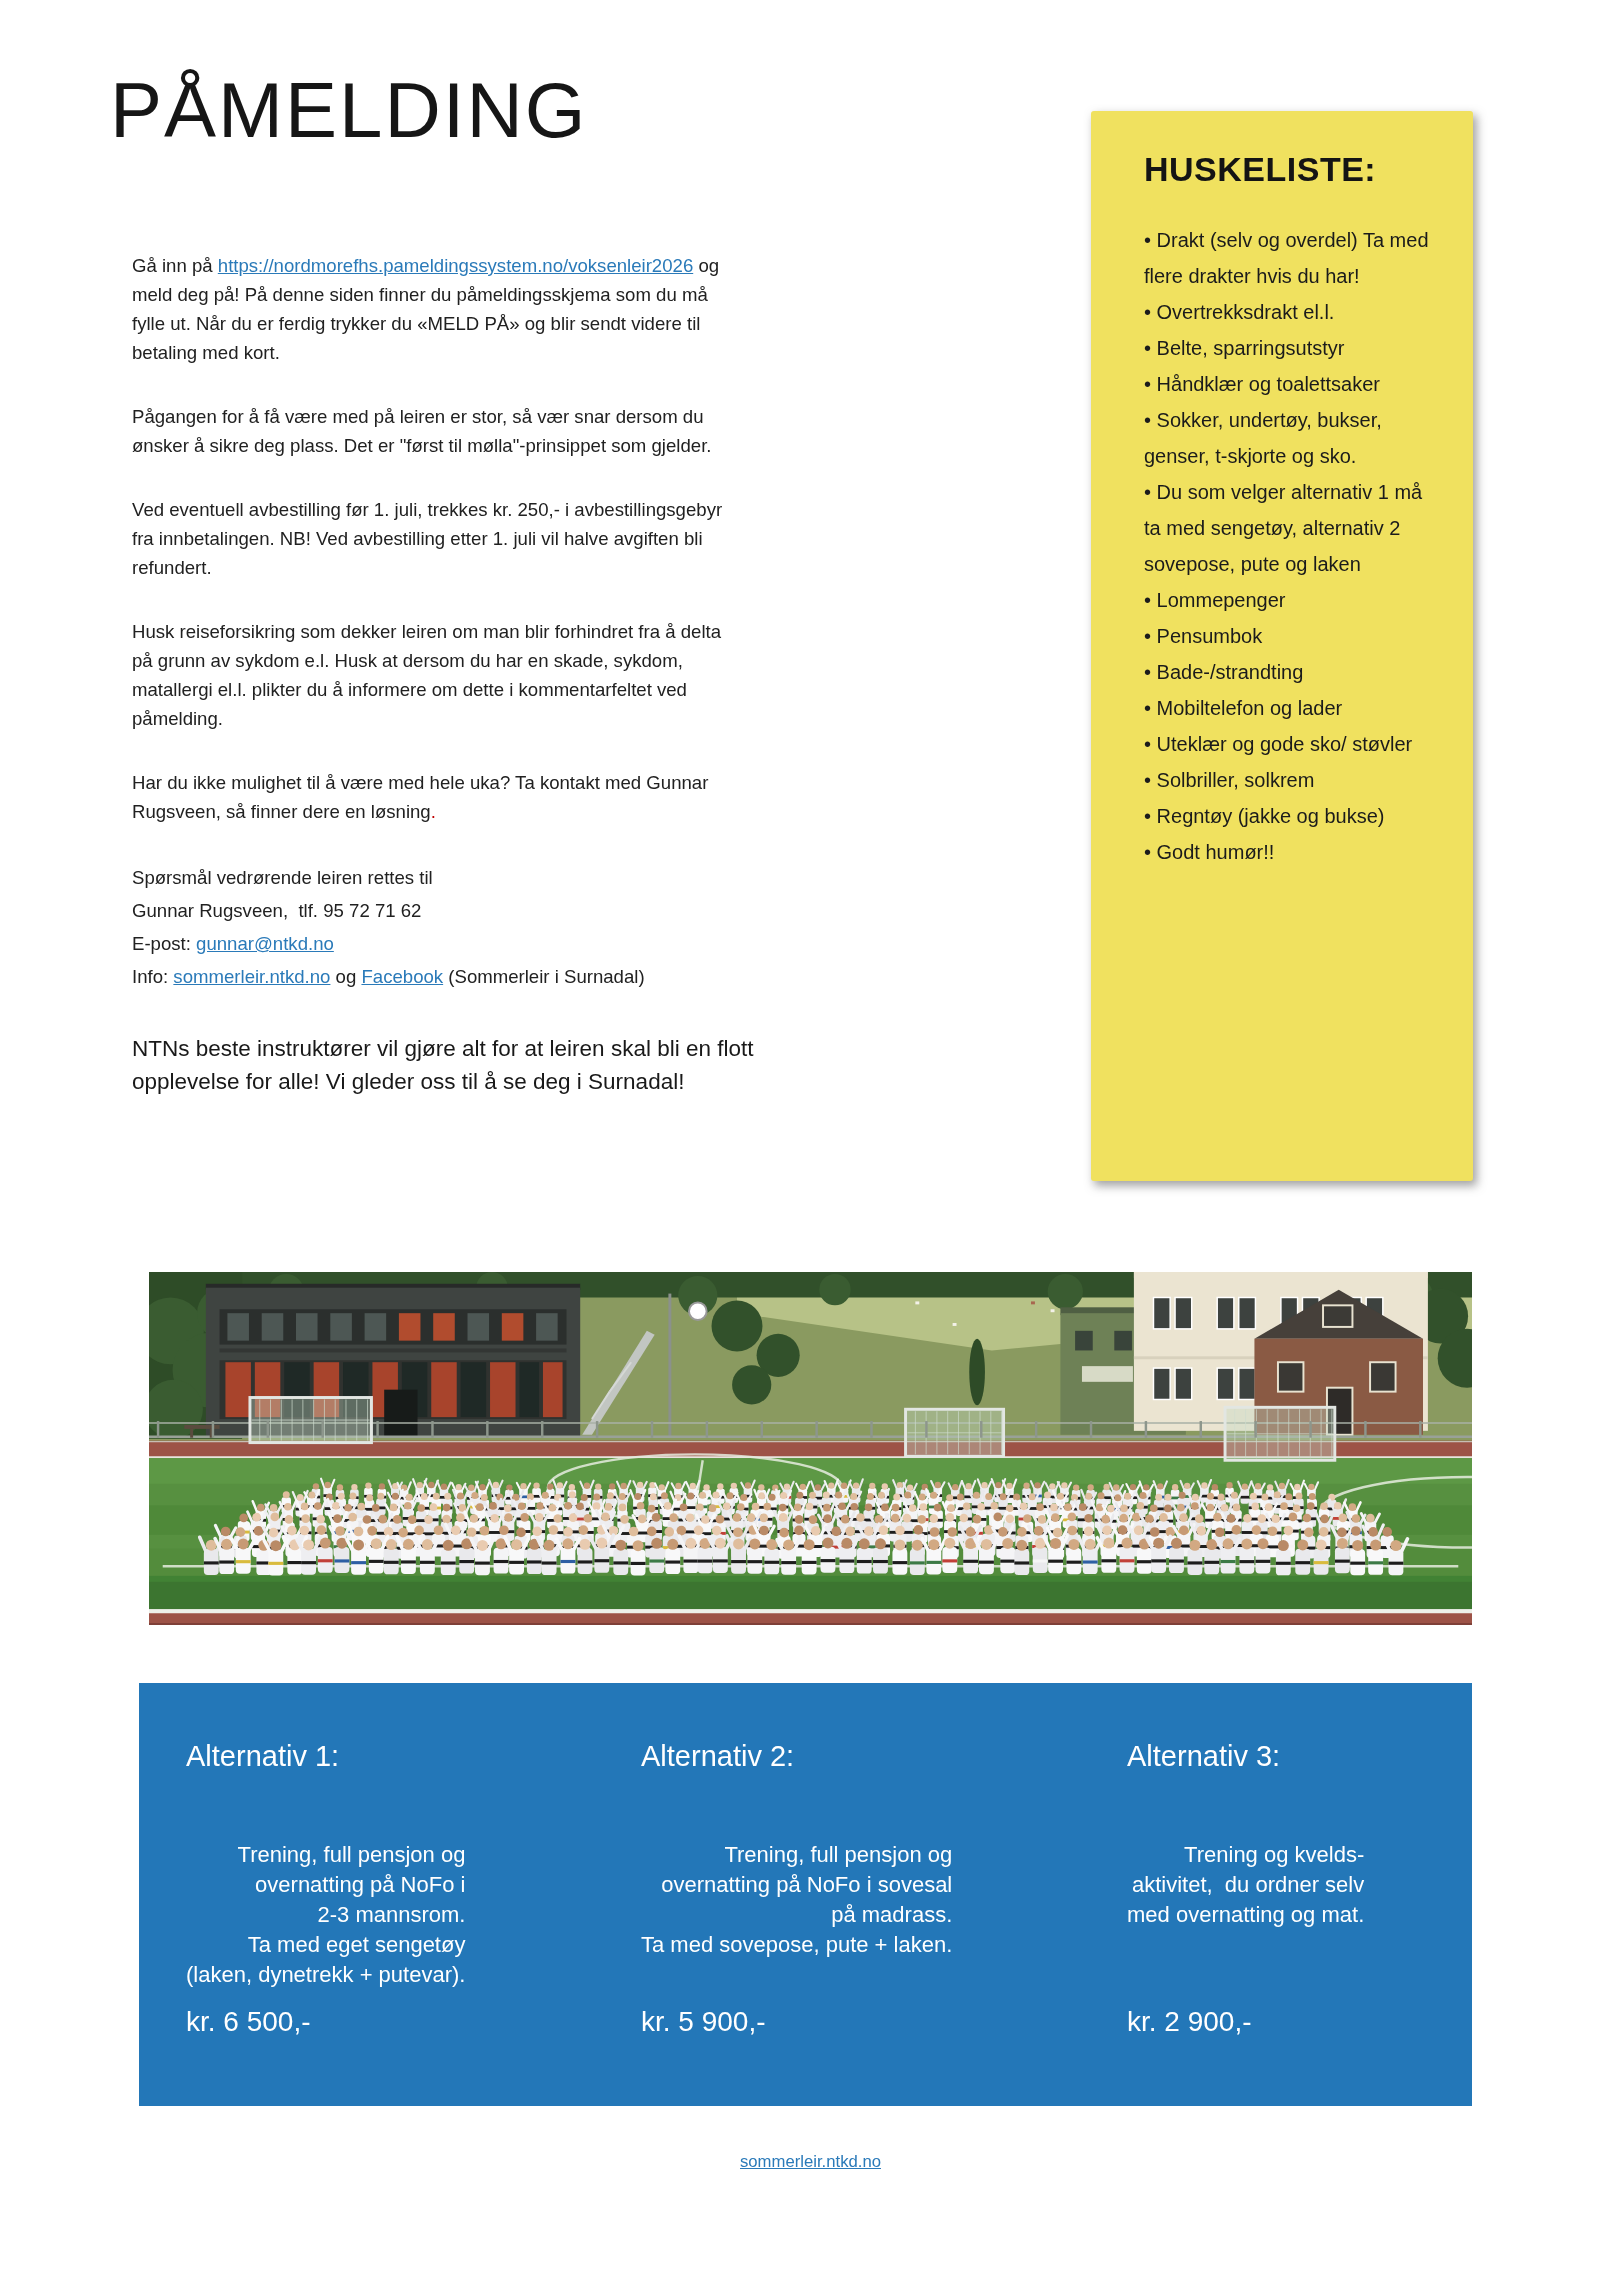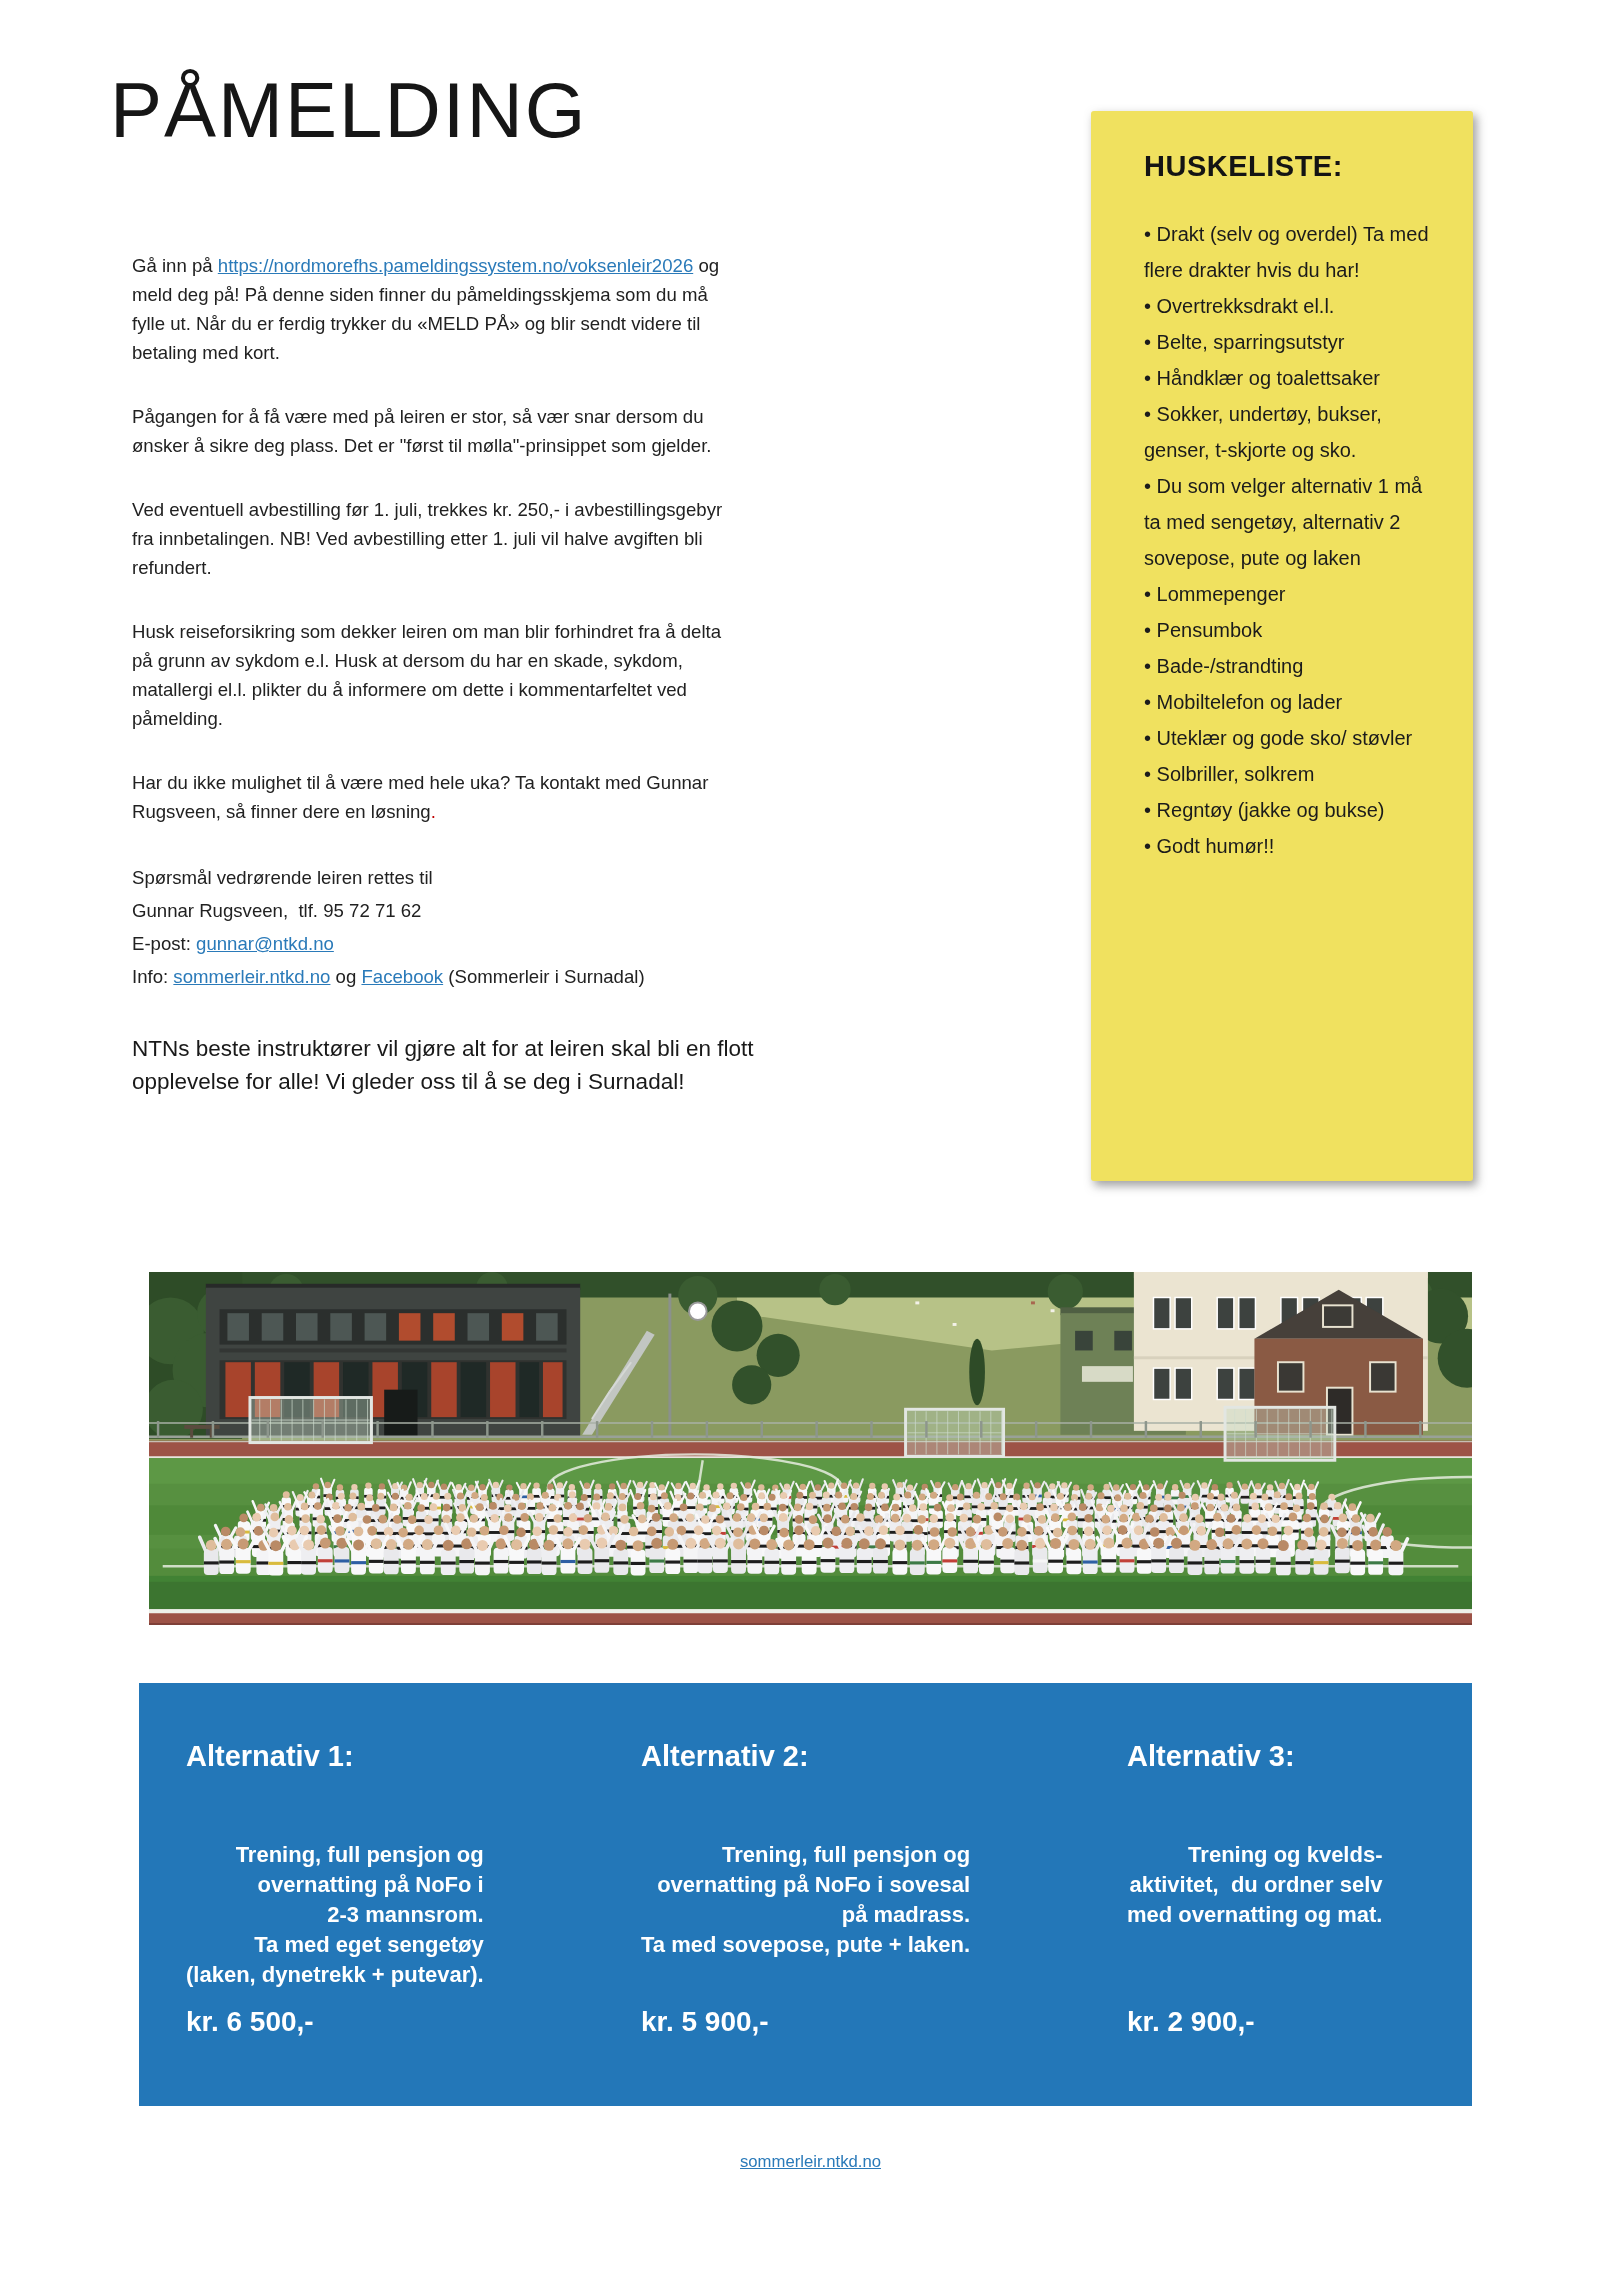--- a/index.html
+++ b/index.html
@@ -9,26 +9,26 @@
          letter-spacing:2px;color:#161616;}
   .main-col{position:absolute;left:132px;top:251px;width:608px;font-size:18.6px;line-height:29px;color:#212121;}
   .main-col p{margin:0 0 35px 0;}
   span.link{color:#2a7ab9;text-decoration:underline;cursor:pointer;}
   span.red{color:#c00000;}
   .contact div{white-space:pre-wrap;line-height:33px;}
   .closing{margin-top:39px;width:635px;font-size:22.5px;line-height:33px;color:#191919;}
   .husk{position:absolute;left:1091px;top:111px;width:382px;height:1070px;background:#f0e15f;
         border-radius:2.9px;box-shadow:3.9px 4.9px 9.8px rgba(90,90,90,.55);box-sizing:border-box;
         padding:39px 23.5px 0 53px;}
-  .husk h2{margin:0 0 33px 0;font-size:29px;font-weight:bold;color:#141414;letter-spacing:0.5px;}
+  .husk h2{margin:0 0 33px 0;font-size:34px;font-weight:bold;color:#141414;letter-spacing:0.5px;}
   .husk-list{font-size:20px;line-height:36px;color:#1b1b1b;width:298px;}
   .photo-wrap{position:absolute;left:149px;top:1272px;width:1323px;height:353px;}
   .photo-wrap svg{display:block;width:100%;height:100%;}
   .blue-panel{position:absolute;left:139px;top:1683px;width:1333px;height:423px;background:#2377b8;color:#ffffff;}
-  .alt-col{position:absolute;top:0;height:100%;width:421px;font-weight:bold;}
+  .alt-col{position:absolute;top:0;height:100%;width:421px;}
   .alt-c1{left:47px;} .alt-c2{left:502px;} .alt-c3{left:988px;}
   .alt-title{position:absolute;top:57px;left:0;font-size:29px;}
   .alt-body{position:absolute;top:157px;left:0;font-size:22px;line-height:30px;text-align:right;}
   .alt-body div{white-space:pre-wrap;}
   .alt-price{position:absolute;top:323px;left:0;font-size:28px;}
   .footer{position:absolute;left:0;top:2152px;width:100%;text-align:center;font-size:16.7px;}
   .footer span{color:#2a7ab9;text-decoration:underline;cursor:pointer;}
 </style>
 </head>
 <body>

